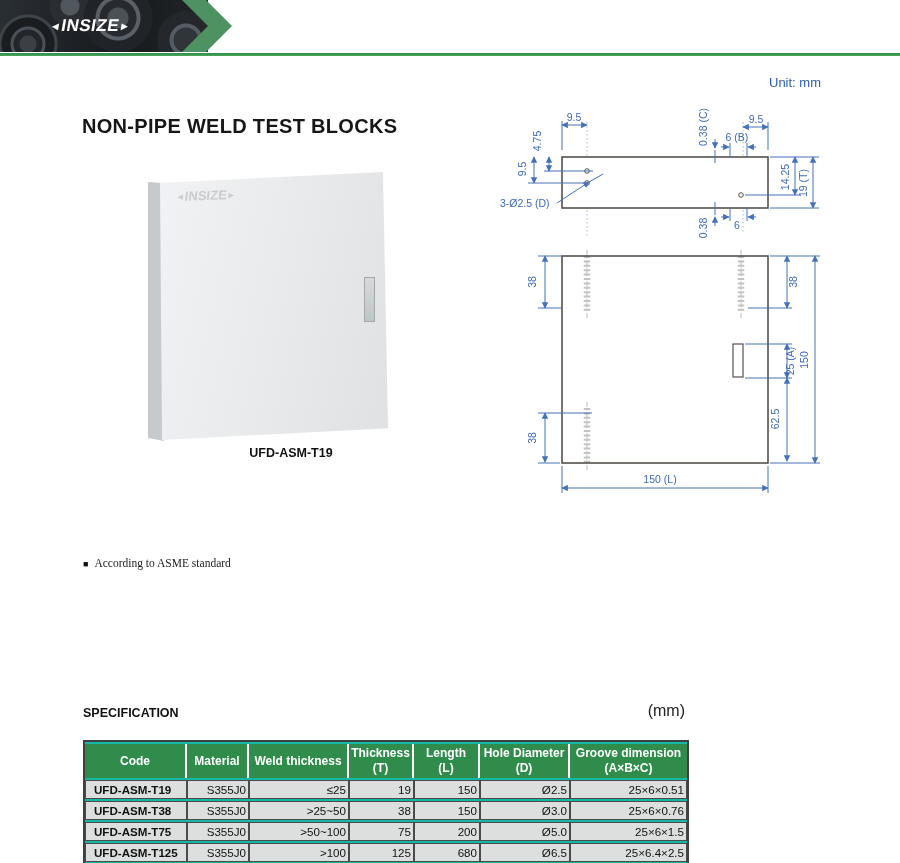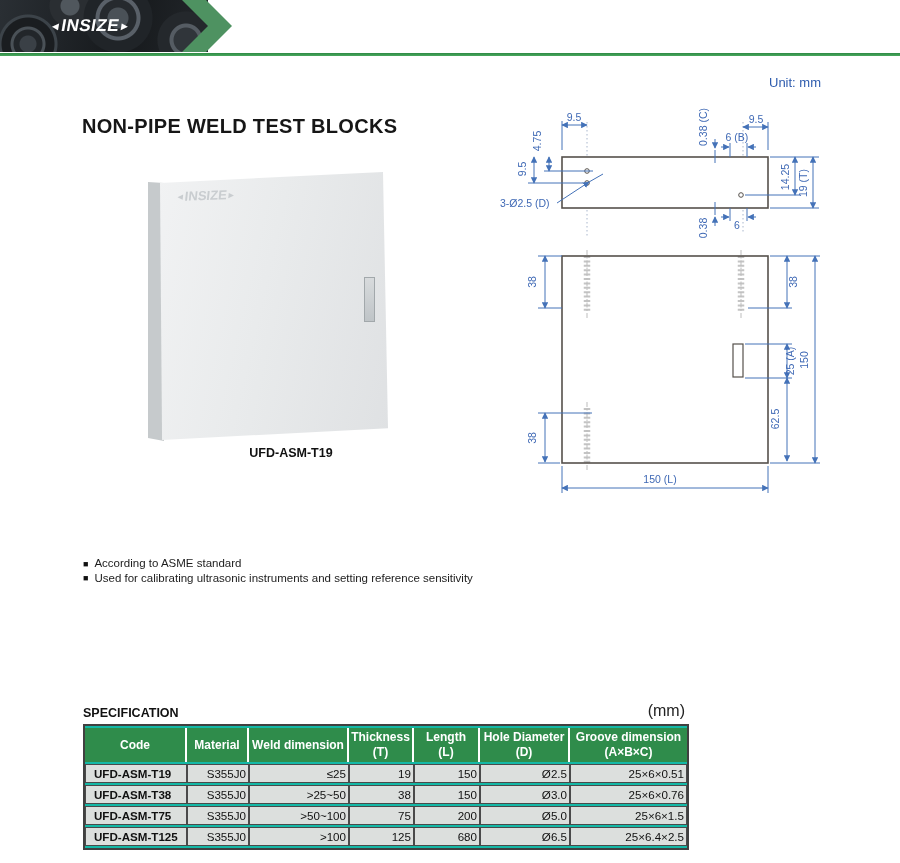--- a/index.html
+++ b/index.html
@@ -41,27 +41,27 @@
   .block-slot{position:absolute;left:364px;top:277px;width:9px;height:43px;
     background:linear-gradient(180deg,#d8dbdd,#bfc4c7);border:1px solid #a2a8ab;}
   .product-caption{position:absolute;left:161px;top:446px;width:260px;text-align:center;
     font-size:12.5px;font-weight:bold;color:#111;}
 
   
   .drawing-svg{position:absolute;left:490px;top:100px;}
   .dimtext{font-family:"Liberation Sans",sans-serif;font-size:10.5px;fill:#3f69b5;}
 
   
-  .features{position:absolute;left:83px;top:556px;font-size:11.5px;color:#1c1c1c;}
+  .features{position:absolute;left:83px;top:556px;font-size:11.5px;color:#1c1c1c;font-family:Liberation Serif, serif;}
   .feature-line{height:14.6px;line-height:14.6px;white-space:nowrap;}
   .bullet{font-size:9px;margin-right:6px;vertical-align:.5px;color:#111;}
 
   
   .spec{position:absolute;left:83px;top:702px;width:602px;}
-  .spec-bar{display:flex;justify-content:space-between;align-items:flex-end;margin-bottom:4px;}
+  .spec-bar{display:flex;justify-content:space-between;align-items:flex-end;margin-bottom:20px;}
   .spec-title{font-size:12.5px;font-weight:bold;color:#111;}
   .spec-unit{font-size:16px;color:#222;}
   table.spec-table{width:602px;border-collapse:separate;border-spacing:0 2px;
     border:2px solid #404040;background:#14b8a6;table-layout:fixed;}
   .spec-table th{background:#2f8c4b;color:#fff;font-size:12px;font-weight:bold;
     padding:2px 1px;line-height:1.25;white-space:pre-line;border-right:2px solid #fff;height:30px;}
   .spec-table th:last-child{border-right:0;}
   .spec-table td{background:#dcdfdd;border:1px solid #4a4a4a;font-size:11.6px;color:#111;
     text-align:right;padding:1px 2px;height:15px;}
   .spec-table td.c-code{font-weight:bold;text-align:left;padding-left:8px;}
@@ -200,23 +200,20 @@
       <text x="794" y="361" text-anchor="middle" transform="rotate(-90 794 361)">25 (A)</text>
       <text x="779" y="419" text-anchor="middle" transform="rotate(-90 779 419)">62.5</text>
       <text x="808" y="360" text-anchor="middle" transform="rotate(-90 808 360)">150</text>
       <text x="660" y="483" text-anchor="middle">150 (L)</text>
     </g>
   </svg>
 
   <div class="features">
     <div class="feature-line">
       <span class="bullet">■</span><span>According to ASME standard</span>
-    </div>
-    <div class="feature-line">
-      <span class="bullet">■</span><span>Used for calibrating ultrasonic instruments and setting reference sensitivity</span>
     </div>
   </div>
 
   <div class="spec">
     <div class="spec-bar">
       <span class="spec-title">SPECIFICATION</span>
       <span class="spec-unit">(mm)</span>
     </div>
     <table class="spec-table">
       <colgroup>
@@ -225,21 +222,21 @@
           <col style="width:100px">
         <col style="width:65px">
           <col style="width:66px">
           <col style="width:90px">
           <col style="width:117px">
       </colgroup>
       <thead>
         <tr>
           <th>Code</th>
           <th>Material</th>
-          <th>Weld dimension</th>
+          <th>Weld thickness</th>
           <th>Thickness
 (T)</th>
           <th>Length
 (L)</th>
           <th>Hole Diameter
 (D)</th>
           <th>Groove dimension
 (A×B×C)</th>
         </tr>
       </thead>

